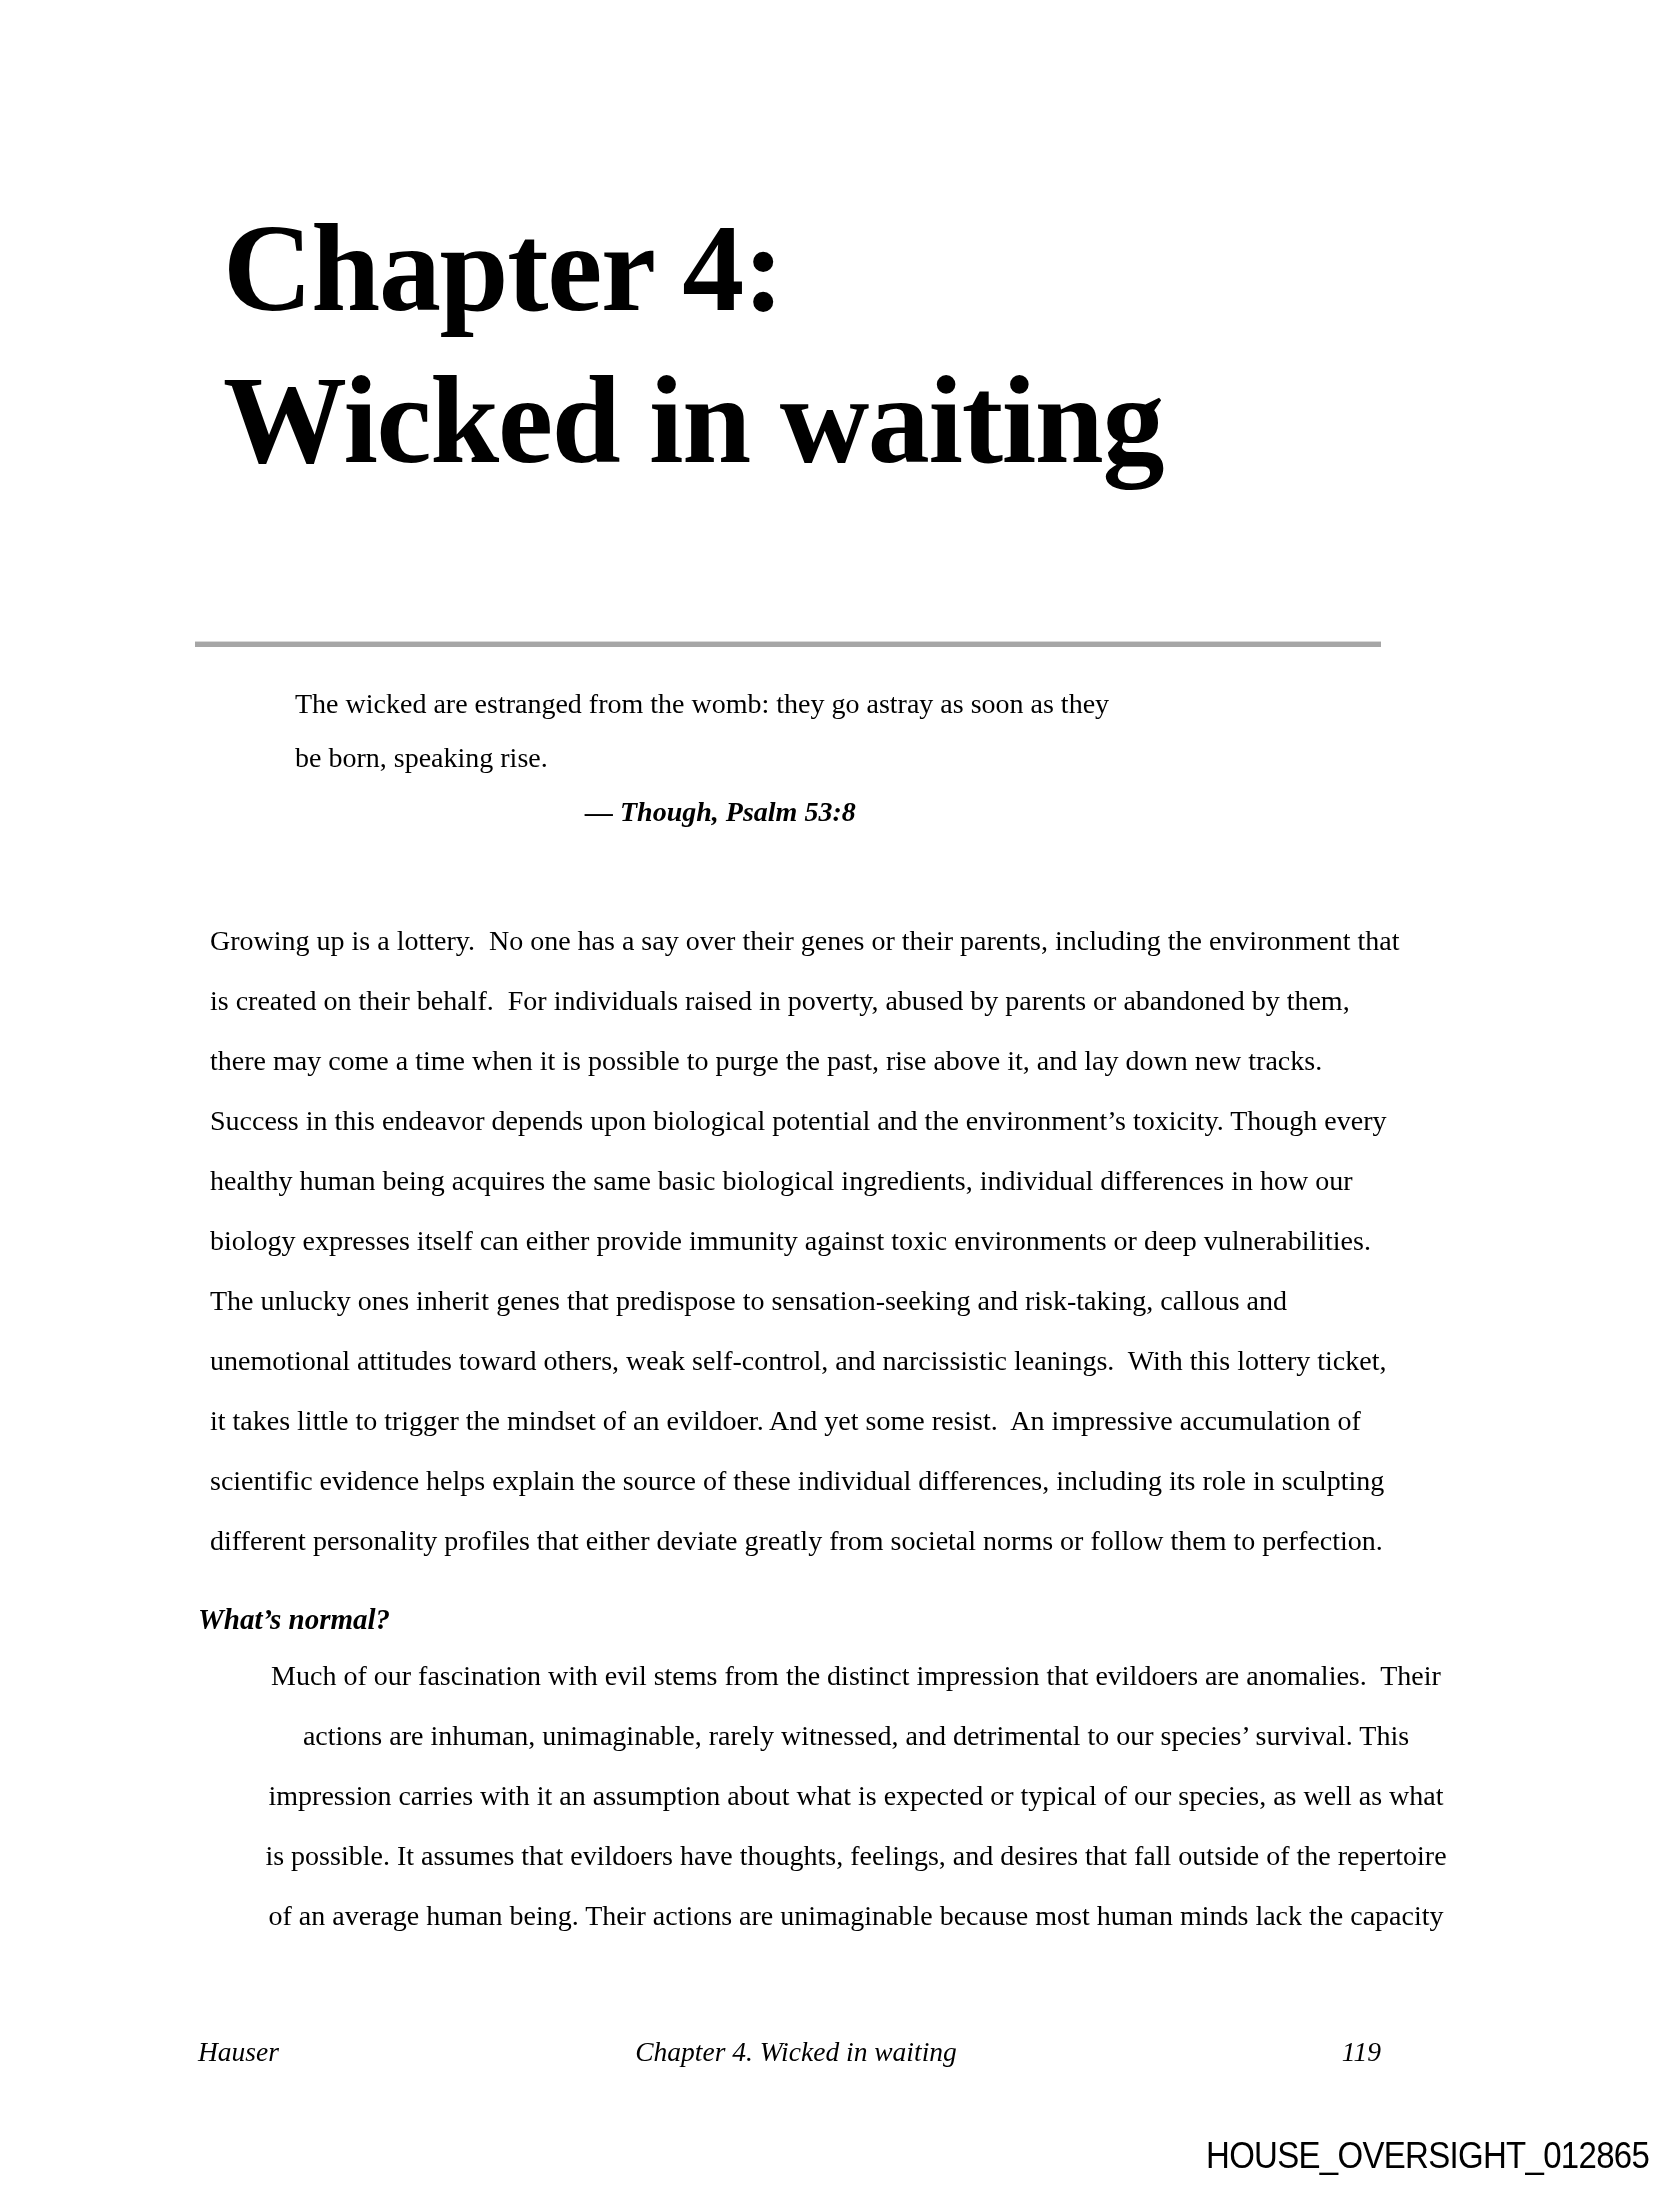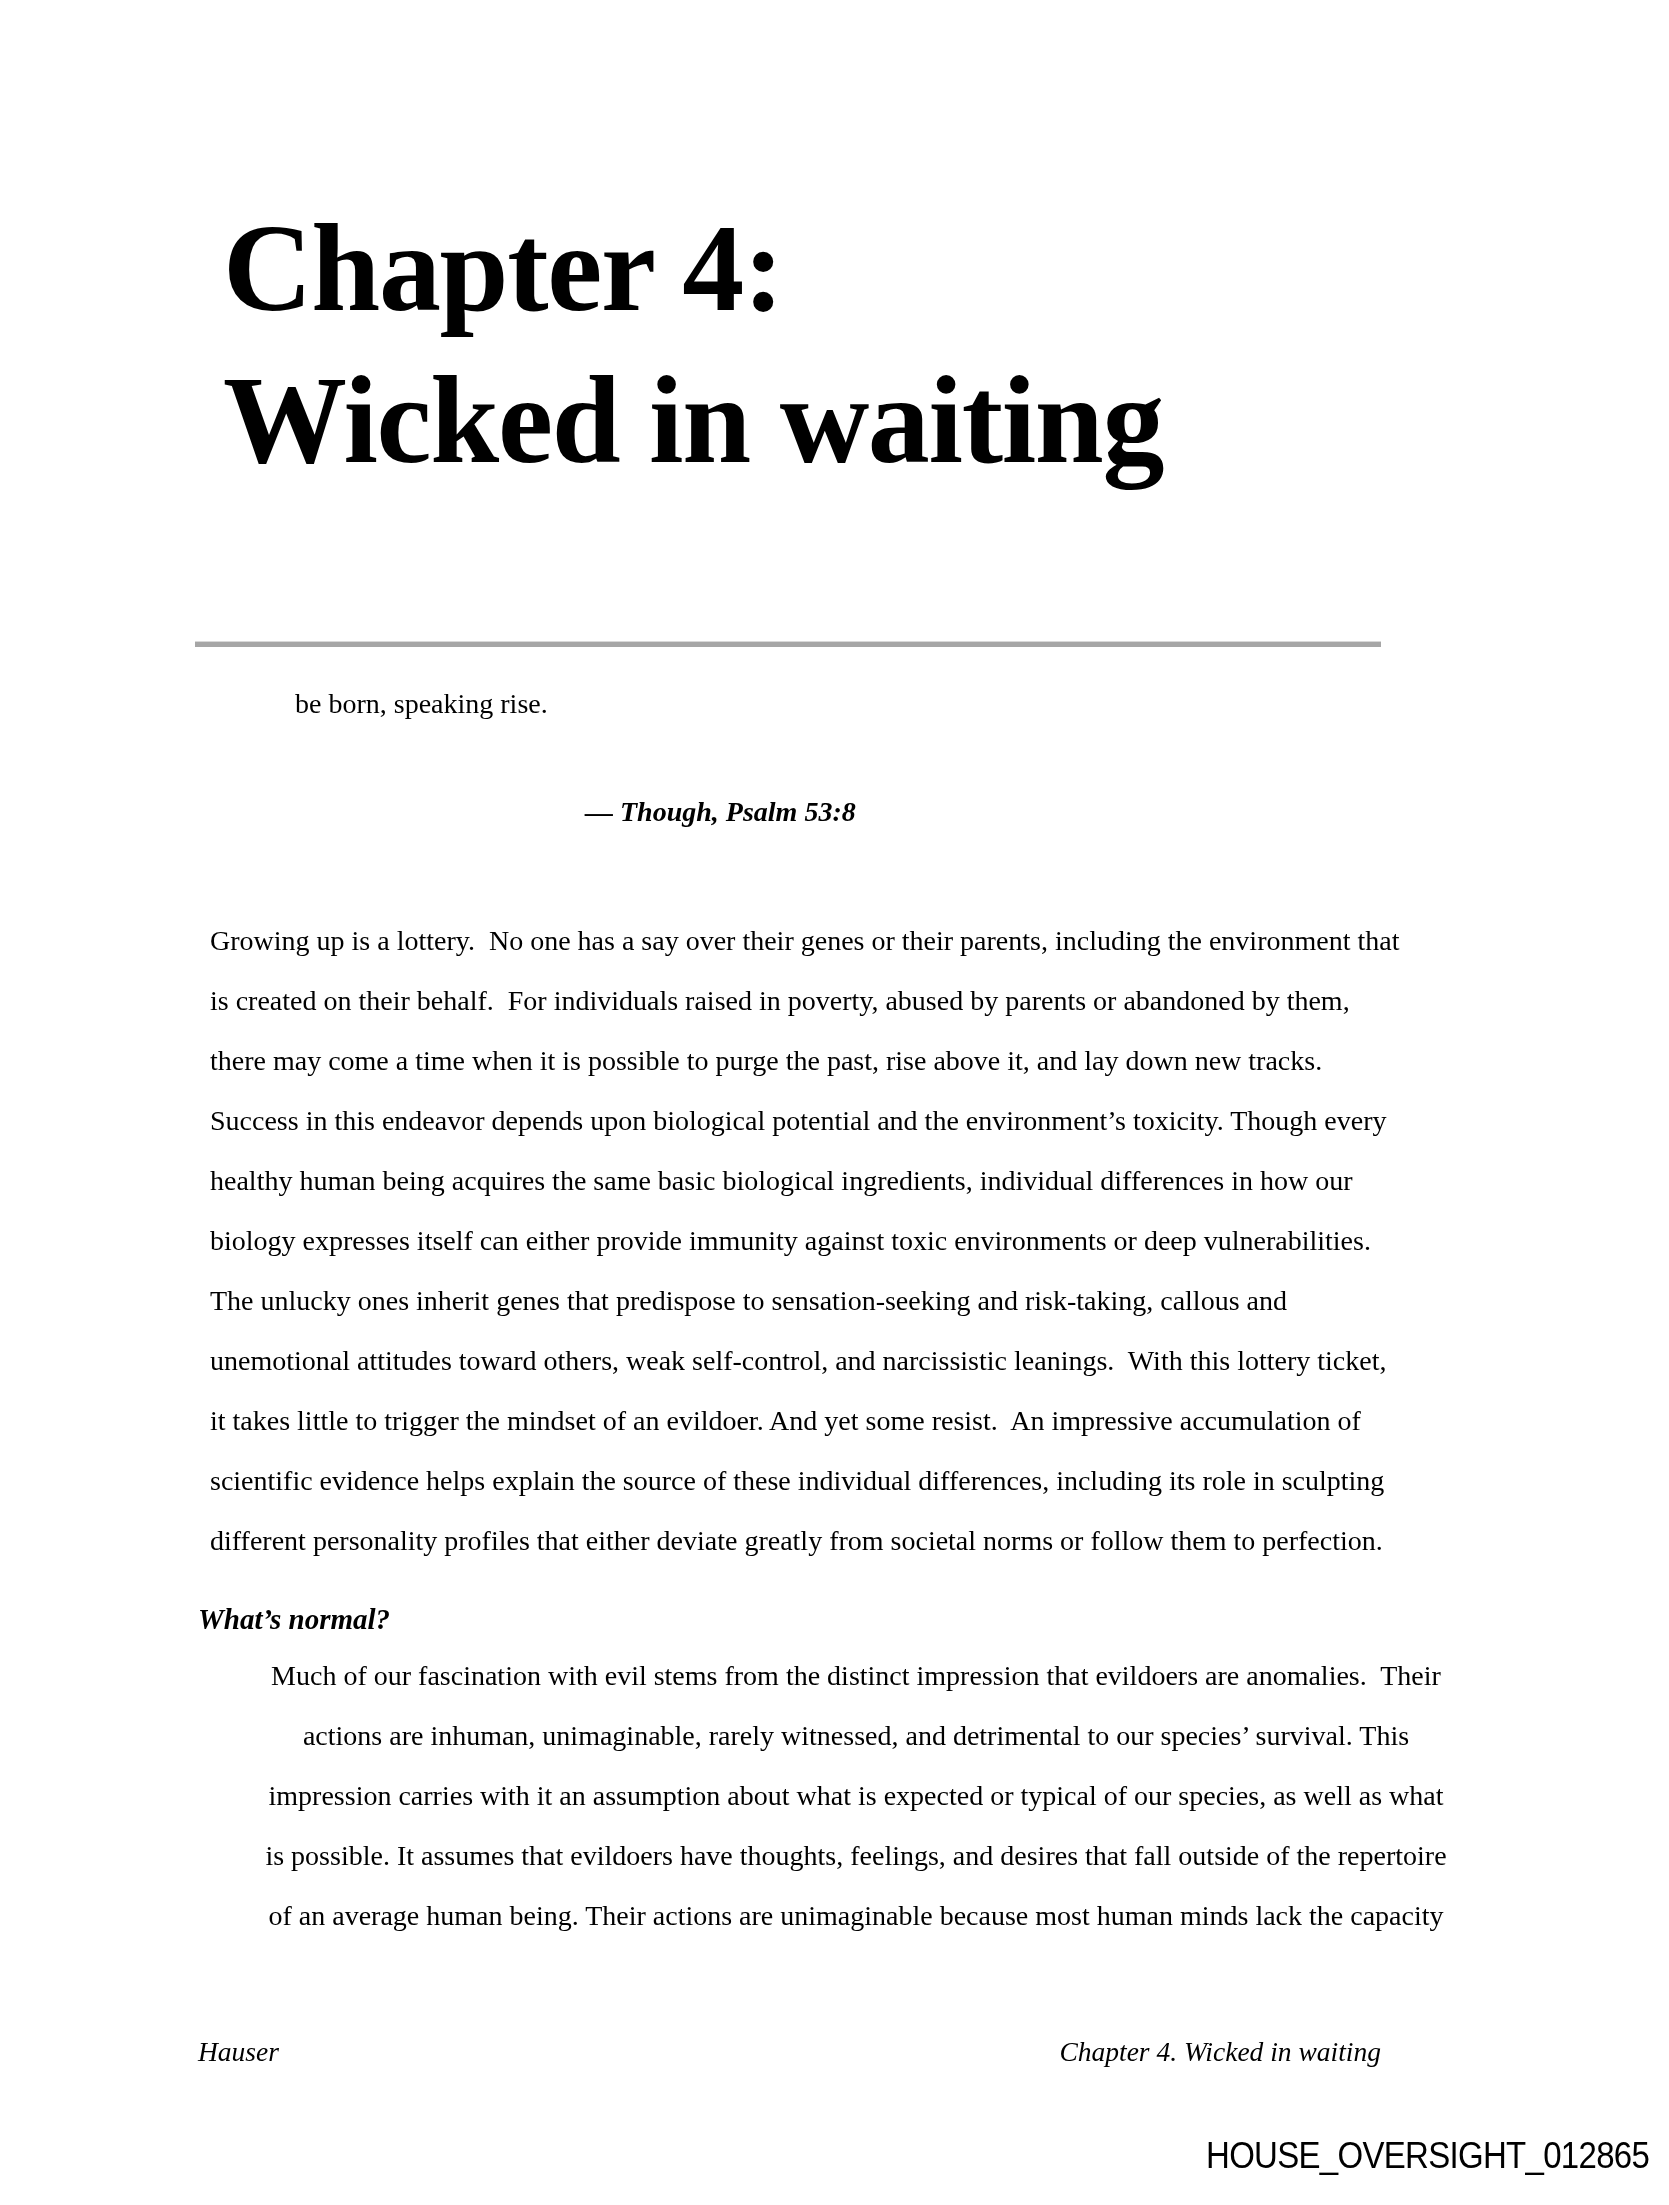--- a/index.html
+++ b/index.html
@@ -106,29 +106,30 @@
     white-space: pre;
   }
 </style>
 </head>
 <body>
 
 <div class="abs chapter-title"><div class="line">Chapter 4:</div><div class="line">Wicked in waiting</div></div>
 
 <div class="abs divider-rule"></div>
 
-<div class="abs epigraph"><div class="line">be born, speaking rise.</div></div>
+<div class="abs epigraph"><div class="line">The wicked are estranged from the womb: they go astray as soon as they</div><div class="line">be born, speaking rise.</div></div>
 
 <div class="abs epigraph-attribution">— Though, Psalm 53:8</div>
 
 <div class="abs body-para para-1"><div class="line">Growing up is a lottery.  No one has a say over their genes or their parents, including the environment that</div><div class="line">is created on their behalf.  For individuals raised in poverty, abused by parents or abandoned by them,</div><div class="line">there may come a time when it is possible to purge the past, rise above it, and lay down new tracks.</div><div class="line">Success in this endeavor depends upon biological potential and the environment’s toxicity. Though every</div><div class="line">healthy human being acquires the same basic biological ingredients, individual differences in how our</div><div class="line">biology expresses itself can either provide immunity against toxic environments or deep vulnerabilities.</div><div class="line">The unlucky ones inherit genes that predispose to sensation-seeking and risk-taking, callous and</div><div class="line">unemotional attitudes toward others, weak self-control, and narcissistic leanings.  With this lottery ticket,</div><div class="line">it takes little to trigger the mindset of an evildoer. And yet some resist.  An impressive accumulation of</div><div class="line">scientific evidence helps explain the source of these individual differences, including its role in sculpting</div><div class="line">different personality profiles that either deviate greatly from societal norms or follow them to perfection.</div></div>
 
 <div class="abs section-heading">What’s normal?</div>
 
 <div class="abs body-para para-2"><div class="line">Much of our fascination with evil stems from the distinct impression that evildoers are anomalies.  Their</div><div class="line">actions are inhuman, unimaginable, rarely witnessed, and detrimental to our species’ survival. This</div><div class="line">impression carries with it an assumption about what is expected or typical of our species, as well as what</div><div class="line">is possible. It assumes that evildoers have thoughts, feelings, and desires that fall outside of the repertoire</div><div class="line">of an average human being. Their actions are unimaginable because most human minds lack the capacity</div></div>
 
 <div class="abs page-footer">
   <span class="footer-left">Hauser</span>
   <span class="footer-center">Chapter 4. Wicked in waiting</span>
+  <span class="footer-right">119</span>
 </div>
 
 <div class="abs bates-stamp">HOUSE_OVERSIGHT_012865</div>
 
 
 </body></html>

